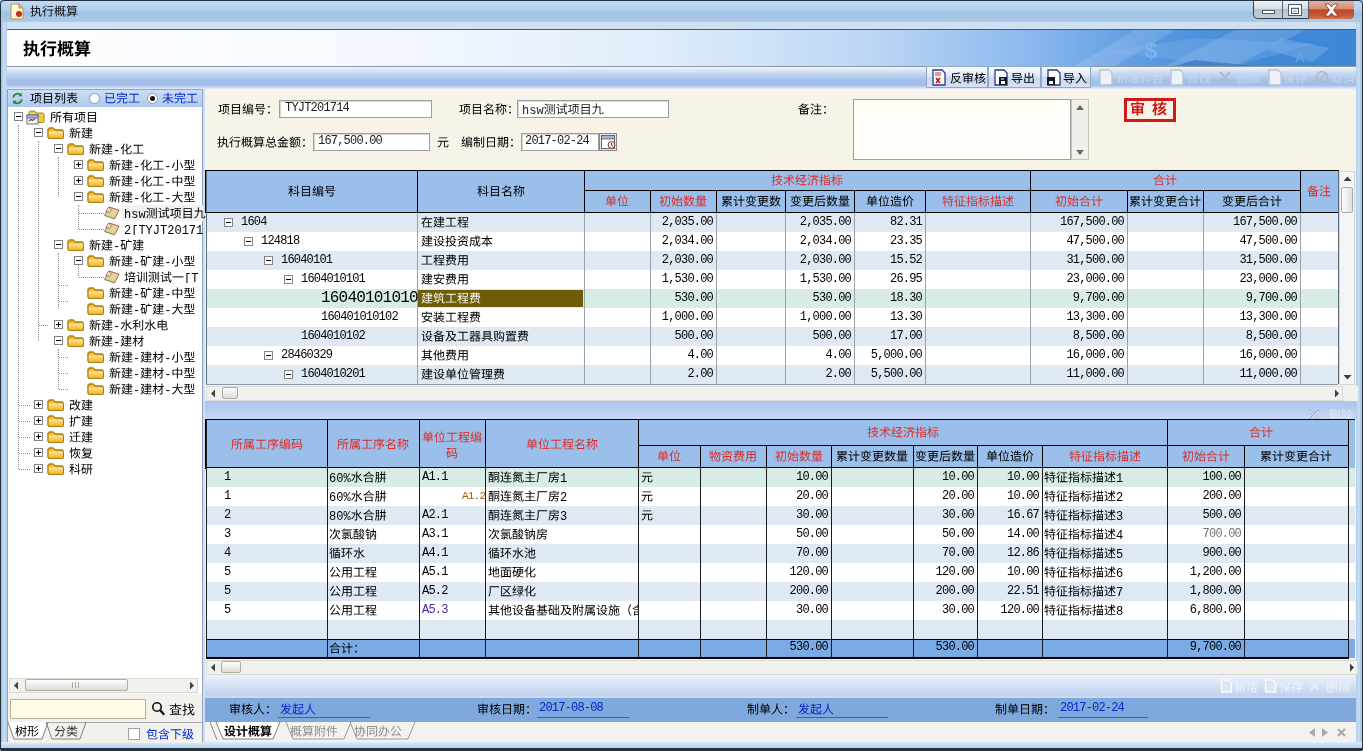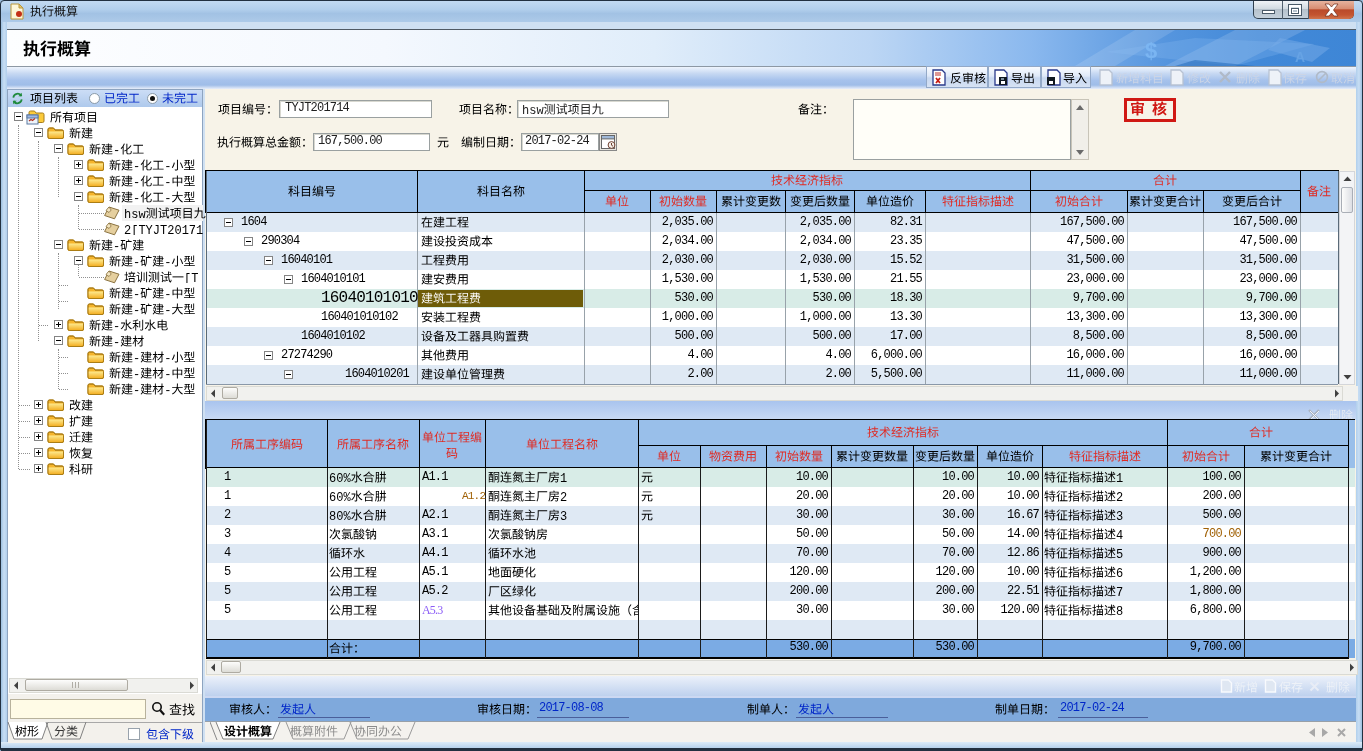--- a/index.html
+++ b/index.html
@@ -899,21 +899,21 @@
       <use href="#g108" xlink:href="#g108" x="3000"></use>
     </svg>
 <div style="position:absolute;top:213.9px;font-family:'Liberation Mono',monospace;font-weight:normal;font-size:12px;color:#000;letter-spacing:-0.8px;white-space:pre;line-height:16px;left:661.8px;z-index:2;">2,035.00</div>
 <div style="position:absolute;top:213.9px;font-family:'Liberation Mono',monospace;font-weight:normal;font-size:12px;color:#000;letter-spacing:-0.8px;white-space:pre;line-height:16px;left:799.8px;z-index:2;">2,035.00</div>
 <div style="position:absolute;top:213.9px;font-family:'Liberation Mono',monospace;font-weight:normal;font-size:12px;color:#000;letter-spacing:-0.8px;white-space:pre;line-height:16px;left:890.0px;z-index:2;">82.31</div>
 <div style="position:absolute;top:213.9px;font-family:'Liberation Mono',monospace;font-weight:normal;font-size:12px;color:#000;letter-spacing:-0.8px;white-space:pre;line-height:16px;left:1060.0px;z-index:2;">167,500.00</div>
 <div style="position:absolute;top:213.9px;font-family:'Liberation Mono',monospace;font-weight:normal;font-size:12px;color:#000;letter-spacing:-0.8px;white-space:pre;line-height:16px;left:1233.0px;z-index:2;">167,500.00</div>
 <div style="position:absolute;left:206px;top:232px;width:1132px;height:19px;background:#fff;"></div>
 <div style="position:absolute;left:244px;top:236.5px;width:9px;height:9px;background:#fff;border:1px solid #848484;box-sizing:border-box;z-index:3;"></div>
 <div style="position:absolute;left:246px;top:240.5px;width:5px;height:1px;background:#000;z-index:4;"></div>
-<div style="position:absolute;top:232.9px;font-family:'Liberation Mono',monospace;font-weight:normal;font-size:12px;color:#000;letter-spacing:-0.8px;white-space:pre;line-height:16px;left:261.0px;z-index:2;">290304</div>
+<div style="position:absolute;top:232.9px;font-family:'Liberation Mono',monospace;font-weight:normal;font-size:12px;color:#000;letter-spacing:-0.8px;white-space:pre;line-height:16px;left:261.0px;z-index:2;">124818</div>
 <svg width="72.0" height="12.0" viewBox="0 -880 6000 1000" fill="#000" style="position:absolute;left:421.0px;top:235.0px;z-index:2;">
       <use href="#g35" xlink:href="#g35" x="0"></use>
       <use href="#g109" xlink:href="#g109" x="1000"></use>
       <use href="#g110" xlink:href="#g110" x="2000"></use>
       <use href="#g111" xlink:href="#g111" x="3000"></use>
       <use href="#g112" xlink:href="#g112" x="4000"></use>
       <use href="#g113" xlink:href="#g113" x="5000"></use>
     </svg>
 <div style="position:absolute;top:232.9px;font-family:'Liberation Mono',monospace;font-weight:normal;font-size:12px;color:#000;letter-spacing:-0.8px;white-space:pre;line-height:16px;left:661.8px;z-index:2;">2,034.00</div>
 <div style="position:absolute;top:232.9px;font-family:'Liberation Mono',monospace;font-weight:normal;font-size:12px;color:#000;letter-spacing:-0.8px;white-space:pre;line-height:16px;left:799.8px;z-index:2;">2,034.00</div>
@@ -940,21 +940,21 @@
 <div style="position:absolute;left:286px;top:278.5px;width:5px;height:1px;background:#000;z-index:4;"></div>
 <div style="position:absolute;top:270.9px;font-family:'Liberation Mono',monospace;font-weight:normal;font-size:12px;color:#000;letter-spacing:-0.8px;white-space:pre;line-height:16px;left:301.0px;z-index:2;">1604010101</div>
 <svg width="48.0" height="12.0" viewBox="0 -880 4000 1000" fill="#000" style="position:absolute;left:421.0px;top:273.0px;z-index:2;">
       <use href="#g35" xlink:href="#g35" x="0"></use>
       <use href="#g116" xlink:href="#g116" x="1000"></use>
       <use href="#g114" xlink:href="#g114" x="2000"></use>
       <use href="#g115" xlink:href="#g115" x="3000"></use>
     </svg>
 <div style="position:absolute;top:270.9px;font-family:'Liberation Mono',monospace;font-weight:normal;font-size:12px;color:#000;letter-spacing:-0.8px;white-space:pre;line-height:16px;left:661.8px;z-index:2;">1,530.00</div>
 <div style="position:absolute;top:270.9px;font-family:'Liberation Mono',monospace;font-weight:normal;font-size:12px;color:#000;letter-spacing:-0.8px;white-space:pre;line-height:16px;left:799.8px;z-index:2;">1,530.00</div>
-<div style="position:absolute;top:270.9px;font-family:'Liberation Mono',monospace;font-weight:normal;font-size:12px;color:#000;letter-spacing:-0.8px;white-space:pre;line-height:16px;left:890.0px;z-index:2;">21.55</div>
+<div style="position:absolute;top:270.9px;font-family:'Liberation Mono',monospace;font-weight:normal;font-size:12px;color:#000;letter-spacing:-0.8px;white-space:pre;line-height:16px;left:890.0px;z-index:2;">26.95</div>
 <div style="position:absolute;top:270.9px;font-family:'Liberation Mono',monospace;font-weight:normal;font-size:12px;color:#000;letter-spacing:-0.8px;white-space:pre;line-height:16px;left:1066.4px;z-index:2;">23,000.00</div>
 <div style="position:absolute;top:270.9px;font-family:'Liberation Mono',monospace;font-weight:normal;font-size:12px;color:#000;letter-spacing:-0.8px;white-space:pre;line-height:16px;left:1239.4px;z-index:2;">23,000.00</div>
 <div style="position:absolute;left:206px;top:289px;width:1132px;height:19px;background:#d8ece7;"></div>
 <div style="position:absolute;top:289.9px;font-family:'Liberation Mono',monospace;font-weight:normal;font-size:16px;color:#000;letter-spacing:-0.8px;white-space:pre;line-height:16px;left:321.0px;z-index:2;">160401010101</div>
 <div style="position:absolute;left:418px;top:290px;width:165px;height:17px;background:#6e5c08;z-index:2;"></div>
 <svg width="60.0" height="12.0" viewBox="0 -880 5000 1000" fill="#fff" style="position:absolute;left:421.0px;top:292.0px;z-index:3;">
       <use href="#g35" xlink:href="#g35" x="0"></use>
       <use href="#g117" xlink:href="#g117" x="1000"></use>
       <use href="#g31" xlink:href="#g31" x="2000"></use>
       <use href="#g108" xlink:href="#g108" x="3000"></use>
@@ -993,36 +993,36 @@
       <use href="#g114" xlink:href="#g114" x="8000"></use>
     </svg>
 <div style="position:absolute;top:327.9px;font-family:'Liberation Mono',monospace;font-weight:normal;font-size:12px;color:#000;letter-spacing:-0.8px;white-space:pre;line-height:16px;left:674.6px;z-index:2;">500.00</div>
 <div style="position:absolute;top:327.9px;font-family:'Liberation Mono',monospace;font-weight:normal;font-size:12px;color:#000;letter-spacing:-0.8px;white-space:pre;line-height:16px;left:812.6px;z-index:2;">500.00</div>
 <div style="position:absolute;top:327.9px;font-family:'Liberation Mono',monospace;font-weight:normal;font-size:12px;color:#000;letter-spacing:-0.8px;white-space:pre;line-height:16px;left:890.0px;z-index:2;">17.00</div>
 <div style="position:absolute;top:327.9px;font-family:'Liberation Mono',monospace;font-weight:normal;font-size:12px;color:#000;letter-spacing:-0.8px;white-space:pre;line-height:16px;left:1072.8px;z-index:2;">8,500.00</div>
 <div style="position:absolute;top:327.9px;font-family:'Liberation Mono',monospace;font-weight:normal;font-size:12px;color:#000;letter-spacing:-0.8px;white-space:pre;line-height:16px;left:1245.8px;z-index:2;">8,500.00</div>
 <div style="position:absolute;left:206px;top:346px;width:1132px;height:19px;background:#fff;"></div>
 <div style="position:absolute;left:264px;top:350.5px;width:9px;height:9px;background:#fff;border:1px solid #848484;box-sizing:border-box;z-index:3;"></div>
 <div style="position:absolute;left:266px;top:354.5px;width:5px;height:1px;background:#000;z-index:4;"></div>
-<div style="position:absolute;top:346.9px;font-family:'Liberation Mono',monospace;font-weight:normal;font-size:12px;color:#000;letter-spacing:-0.8px;white-space:pre;line-height:16px;left:281.0px;z-index:2;">27274290</div>
+<div style="position:absolute;top:346.9px;font-family:'Liberation Mono',monospace;font-weight:normal;font-size:12px;color:#000;letter-spacing:-0.8px;white-space:pre;line-height:16px;left:281.0px;z-index:2;">28460329</div>
 <svg width="48.0" height="12.0" viewBox="0 -880 4000 1000" fill="#000" style="position:absolute;left:421.0px;top:349.0px;z-index:2;">
       <use href="#g124" xlink:href="#g124" x="0"></use>
       <use href="#g125" xlink:href="#g125" x="1000"></use>
       <use href="#g114" xlink:href="#g114" x="2000"></use>
       <use href="#g115" xlink:href="#g115" x="3000"></use>
     </svg>
 <div style="position:absolute;top:346.9px;font-family:'Liberation Mono',monospace;font-weight:normal;font-size:12px;color:#000;letter-spacing:-0.8px;white-space:pre;line-height:16px;left:687.4px;z-index:2;">4.00</div>
 <div style="position:absolute;top:346.9px;font-family:'Liberation Mono',monospace;font-weight:normal;font-size:12px;color:#000;letter-spacing:-0.8px;white-space:pre;line-height:16px;left:825.4px;z-index:2;">4.00</div>
-<div style="position:absolute;top:346.9px;font-family:'Liberation Mono',monospace;font-weight:normal;font-size:12px;color:#000;letter-spacing:-0.8px;white-space:pre;line-height:16px;left:870.8px;z-index:2;">6,000.00</div>
+<div style="position:absolute;top:346.9px;font-family:'Liberation Mono',monospace;font-weight:normal;font-size:12px;color:#000;letter-spacing:-0.8px;white-space:pre;line-height:16px;left:870.8px;z-index:2;">5,000.00</div>
 <div style="position:absolute;top:346.9px;font-family:'Liberation Mono',monospace;font-weight:normal;font-size:12px;color:#000;letter-spacing:-0.8px;white-space:pre;line-height:16px;left:1066.4px;z-index:2;">16,000.00</div>
 <div style="position:absolute;top:346.9px;font-family:'Liberation Mono',monospace;font-weight:normal;font-size:12px;color:#000;letter-spacing:-0.8px;white-space:pre;line-height:16px;left:1239.4px;z-index:2;">16,000.00</div>
 <div style="position:absolute;left:206px;top:365px;width:1132px;height:19px;background:#dfe9f4;"></div>
 <div style="position:absolute;left:284px;top:369.5px;width:9px;height:9px;background:#fff;border:1px solid #848484;box-sizing:border-box;z-index:3;"></div>
 <div style="position:absolute;left:286px;top:373.5px;width:5px;height:1px;background:#000;z-index:4;"></div>
-<div style="position:absolute;top:365.9px;font-family:'Liberation Mono',monospace;font-weight:normal;font-size:12px;color:#000;letter-spacing:-0.8px;white-space:pre;line-height:16px;left:301.0px;z-index:2;margin-left:44px;">1604010201</div>
+<div style="position:absolute;top:365.9px;font-family:'Liberation Mono',monospace;font-weight:normal;font-size:12px;color:#000;letter-spacing:-0.8px;white-space:pre;line-height:16px;left:301.0px;z-index:2;">1604010201</div>
 <svg width="84.0" height="12.0" viewBox="0 -880 7000 1000" fill="#000" style="position:absolute;left:421.0px;top:368.0px;z-index:2;">
       <use href="#g35" xlink:href="#g35" x="0"></use>
       <use href="#g109" xlink:href="#g109" x="1000"></use>
       <use href="#g91" xlink:href="#g91" x="2000"></use>
       <use href="#g92" xlink:href="#g92" x="3000"></use>
       <use href="#g126" xlink:href="#g126" x="4000"></use>
       <use href="#g127" xlink:href="#g127" x="5000"></use>
       <use href="#g114" xlink:href="#g114" x="6000"></use>
     </svg>
 <div style="position:absolute;top:365.9px;font-family:'Liberation Mono',monospace;font-weight:normal;font-size:12px;color:#000;letter-spacing:-0.8px;white-space:pre;line-height:16px;left:687.4px;z-index:2;">2.00</div>
@@ -1314,21 +1314,21 @@
 <div style="position:absolute;top:525.9px;font-family:'Liberation Mono',monospace;font-weight:normal;font-size:12px;color:#000;letter-spacing:-0.8px;white-space:pre;line-height:16px;left:1007.0px;z-index:2;">14.00</div>
 <svg width="79.2" height="12.0" viewBox="0 -880 6602 1000" fill="#000" style="position:absolute;left:1044.0px;top:528.0px;z-index:2;">
       <use href="#g103" xlink:href="#g103" x="0"></use>
       <use href="#g104" xlink:href="#g104" x="1000"></use>
       <use href="#g87" xlink:href="#g87" x="2000"></use>
       <use href="#g88" xlink:href="#g88" x="3000"></use>
       <use href="#g105" xlink:href="#g105" x="4000"></use>
       <use href="#g106" xlink:href="#g106" x="5000"></use>
       <text x="6000" y="0" font-family="Liberation Mono" font-size="1000">4</text>
     </svg>
-<div style="position:absolute;top:525.9px;font-family:'Liberation Mono',monospace;font-weight:normal;font-size:12px;color:#a16207;letter-spacing:-0.8px;white-space:pre;line-height:16px;left:1202.6px;z-index:2;">700.00</div>
+<div style="position:absolute;top:525.9px;font-family:'Liberation Mono',monospace;font-weight:normal;font-size:12px;color:#737373;letter-spacing:-0.8px;white-space:pre;line-height:16px;left:1202.6px;z-index:2;">700.00</div>
 <div style="position:absolute;left:206px;top:544px;width:1143px;height:19px;background:#dfe9f4;"></div>
 <div style="position:absolute;top:544.9px;font-family:'Liberation Mono',monospace;font-weight:normal;font-size:12px;color:#000;letter-spacing:-0.8px;white-space:pre;line-height:16px;left:224.0px;z-index:2;">4</div>
 <svg width="36.0" height="12.0" viewBox="0 -880 3000 1000" fill="#000" style="position:absolute;left:329.0px;top:547.0px;z-index:2;">
       <use href="#g143" xlink:href="#g143" x="0"></use>
       <use href="#g144" xlink:href="#g144" x="1000"></use>
       <use href="#g48" xlink:href="#g48" x="2000"></use>
     </svg>
 <div style="position:absolute;top:544.9px;font-family:'Liberation Mono',monospace;font-weight:normal;font-size:12px;color:#000;letter-spacing:-0.8px;white-space:pre;line-height:16px;left:422.0px;z-index:2;">A4.1</div>
 <svg width="48.0" height="12.0" viewBox="0 -880 4000 1000" fill="#000" style="position:absolute;left:488.0px;top:547.0px;z-index:2;">
       <use href="#g143" xlink:href="#g143" x="0"></use>
@@ -1406,21 +1406,21 @@
     </svg>
 <div style="position:absolute;top:582.9px;font-family:'Liberation Mono',monospace;font-weight:normal;font-size:12px;color:#000;letter-spacing:-0.8px;white-space:pre;line-height:16px;left:1189.8px;z-index:2;">1,800.00</div>
 <div style="position:absolute;left:206px;top:601px;width:1143px;height:19px;background:#fff;"></div>
 <div style="position:absolute;top:601.9px;font-family:'Liberation Mono',monospace;font-weight:normal;font-size:12px;color:#000;letter-spacing:-0.8px;white-space:pre;line-height:16px;left:224.0px;z-index:2;">5</div>
 <svg width="48.0" height="12.0" viewBox="0 -880 4000 1000" fill="#000" style="position:absolute;left:329.0px;top:604.0px;z-index:2;">
       <use href="#g146" xlink:href="#g146" x="0"></use>
       <use href="#g115" xlink:href="#g115" x="1000"></use>
       <use href="#g31" xlink:href="#g31" x="2000"></use>
       <use href="#g108" xlink:href="#g108" x="3000"></use>
     </svg>
-<div style="position:absolute;top:601.9px;font-family:Liberation Serif, serif;font-weight:normal;font-size:12px;color:#8b5cf6;letter-spacing:-0.8px;white-space:pre;line-height:16px;left:422.0px;z-index:2;">A5.3</div>
+<div style="position:absolute;top:601.9px;font-family:Liberation Mono, monospace;font-weight:normal;font-size:12px;color:#4c1d95;letter-spacing:-0.8px;white-space:pre;line-height:16px;left:422.0px;z-index:2;">A5.3</div>
 <div style="position:absolute;left:488.0px;top:604.0px;z-index:2;width:150px;height:14px;overflow:hidden;">
       <svg width="156.0" height="12.0" viewBox="0 -880 13000 1000" fill="#000" style="display:block;">
         <use href="#g124" xlink:href="#g124" x="0"></use>
         <use href="#g125" xlink:href="#g125" x="1000"></use>
         <use href="#g109" xlink:href="#g109" x="2000"></use>
         <use href="#g79" xlink:href="#g79" x="3000"></use>
         <use href="#g152" xlink:href="#g152" x="4000"></use>
         <use href="#g153" xlink:href="#g153" x="5000"></use>
         <use href="#g119" xlink:href="#g119" x="6000"></use>
         <use href="#g154" xlink:href="#g154" x="7000"></use>

